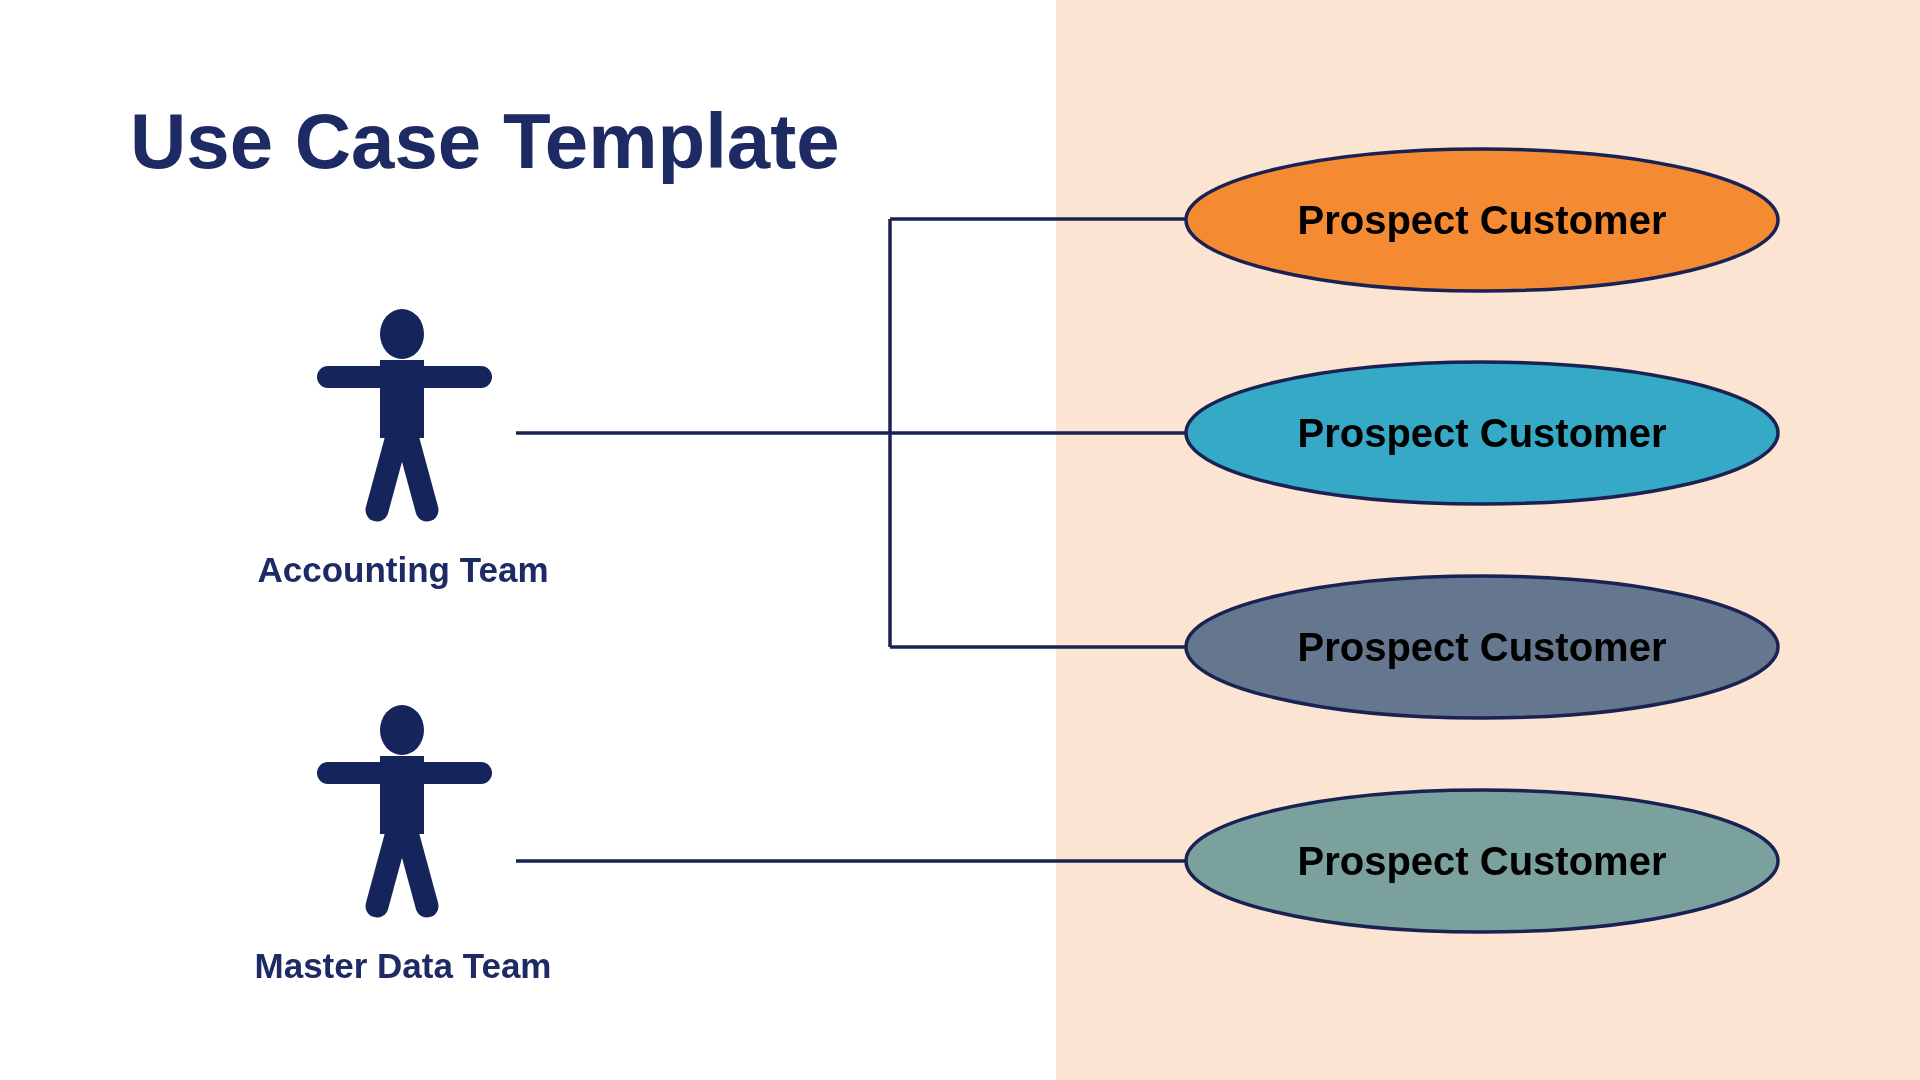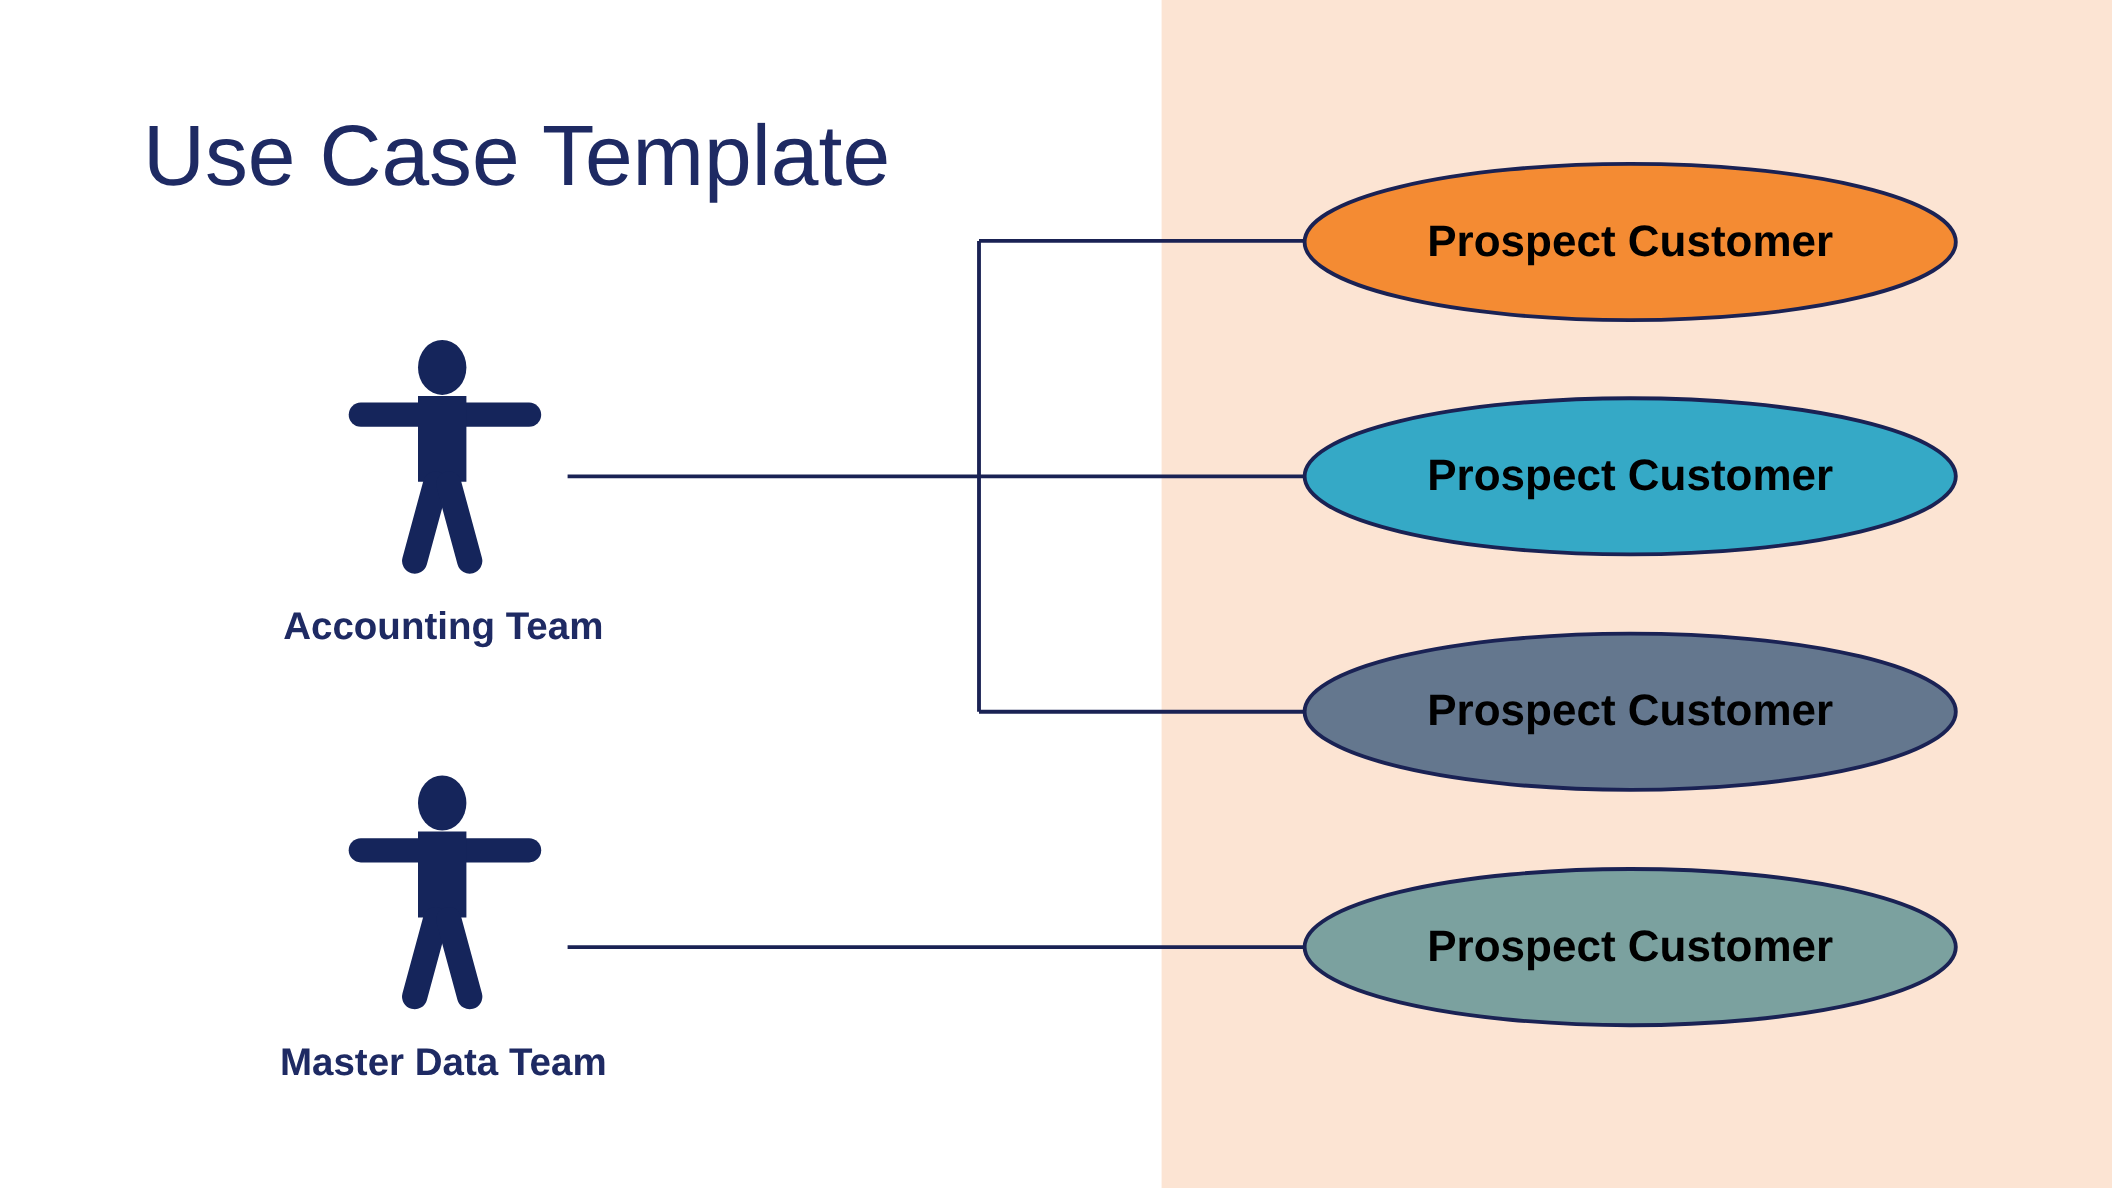--- a/index.html
+++ b/index.html
@@ -26,21 +26,21 @@
   .diagram-svg {
     position: absolute;
     left: 0;
     top: 0;
   }
   .page-title {
     position: absolute;
     left: 130px;
     top: 96px;
     font-size: 78px;
-    font-weight: 400;
+    font-weight: 700;
     color: #1E2A63;
     white-space: nowrap;
     letter-spacing: 0px;
   }
   .actor-label {
     position: absolute;
     transform: translate(-50%, -50%);
     font-size: 35px;
     font-weight: 700;
     color: #1E2A63;

